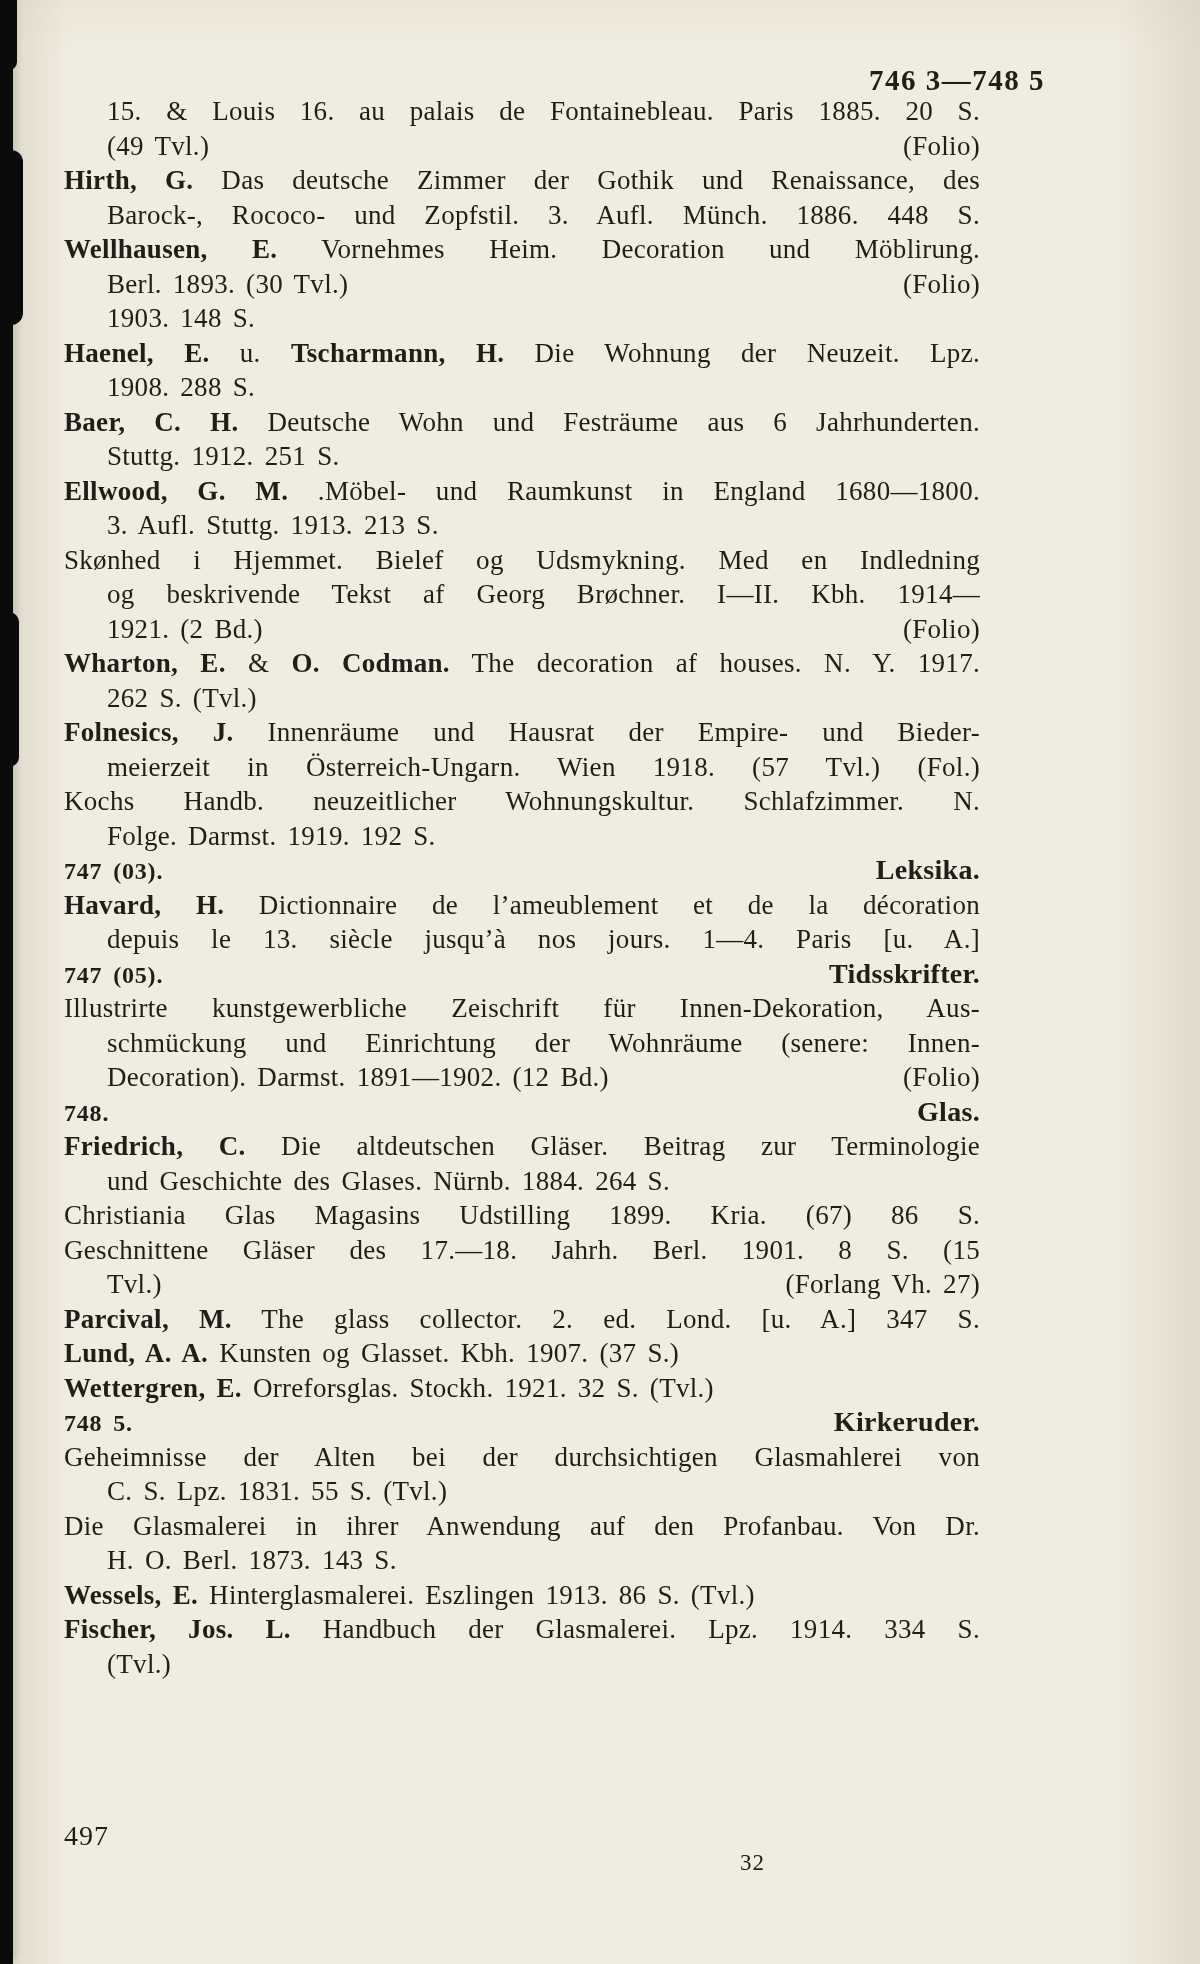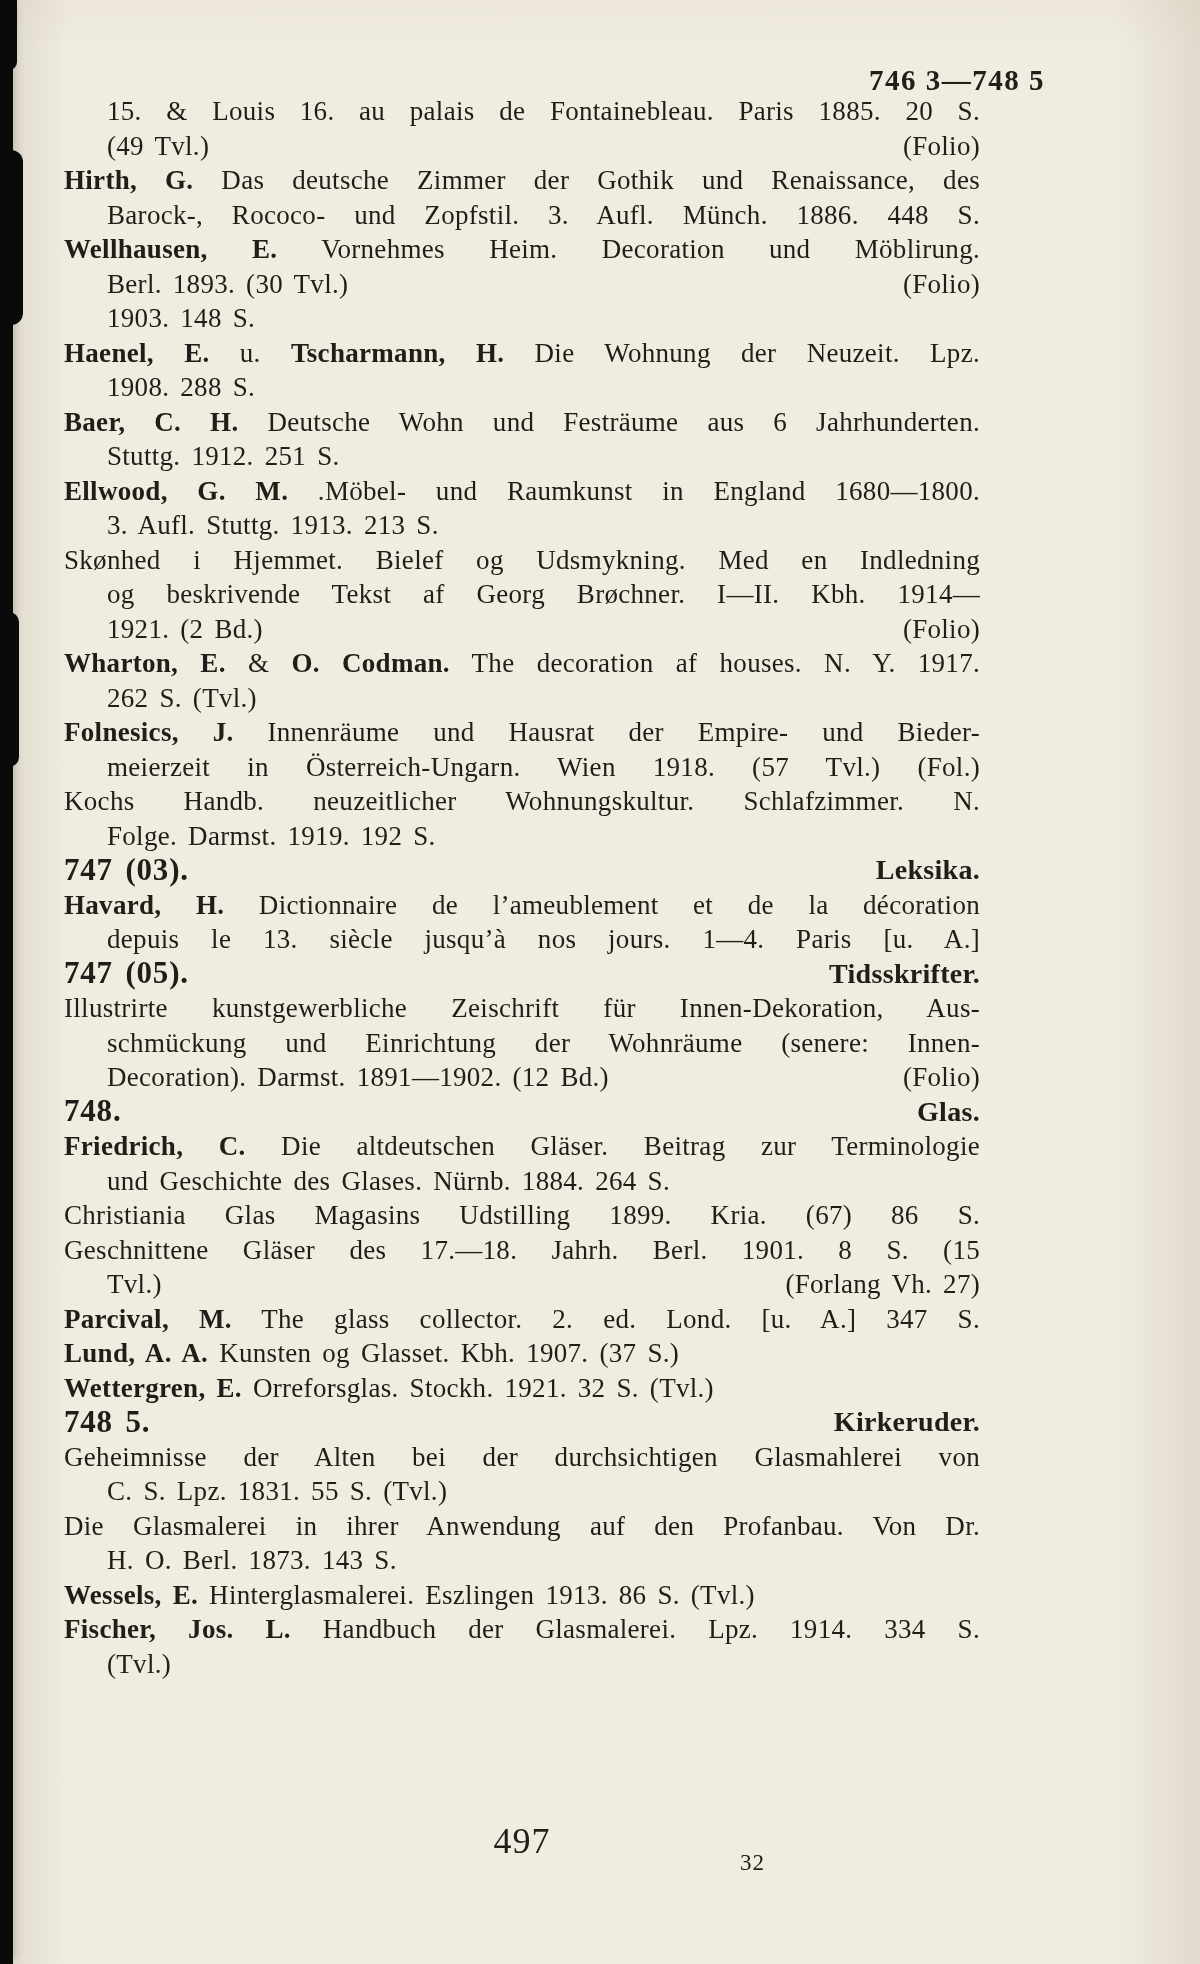--- a/index.html
+++ b/index.html
@@ -25,26 +25,26 @@
   .bump-c{top:612px;width:19px;height:155px;border-radius:0 10px 10px 0;}
   .running-head{
     position:absolute;top:64px;right:155px;
     font-weight:700;font-size:29px;letter-spacing:1.5px;white-space:pre;
   }
   .text-block{position:absolute;left:64px;top:94px;width:916px;}
   .line{height:34.5px;line-height:34.5px;font-size:27px;letter-spacing:0.3px;word-spacing:4px;white-space:nowrap;}
   .line.justify{white-space:normal;text-align:justify;text-align-last:justify;}
   .line b{font-weight:700;}
   .line.indent{padding-left:43px;}
-  .line.has-right,.line.section{display:flex;justify-content:space-between;align-items:center;}
-  .section .left-part b{font-size:31px;letter-spacing:0.8px;}
+  .line.has-right,.line.section{display:flex;justify-content:space-between;align-items:flex-start;}
+  .section .left-part b{font-size:24px;letter-spacing:0.8px;}
   .section .right-part{font-weight:700;font-size:28px;}
   .footer-page{
     position:absolute;left:64px;top:1820px;width:916px;
-    text-align:center;font-size:36px;letter-spacing:1px;
+    font-size:28px;letter-spacing:1px;
   }
   .footer-sig{position:absolute;left:740px;top:1850px;font-size:23px;letter-spacing:1px;}
 </style>
 </head>
 <body>
 
 <div class="scan-strip"></div>
 <div class="scan-bump bump-a"></div>
 <div class="scan-bump bump-b"></div>
 <div class="scan-bump bump-c"></div>

